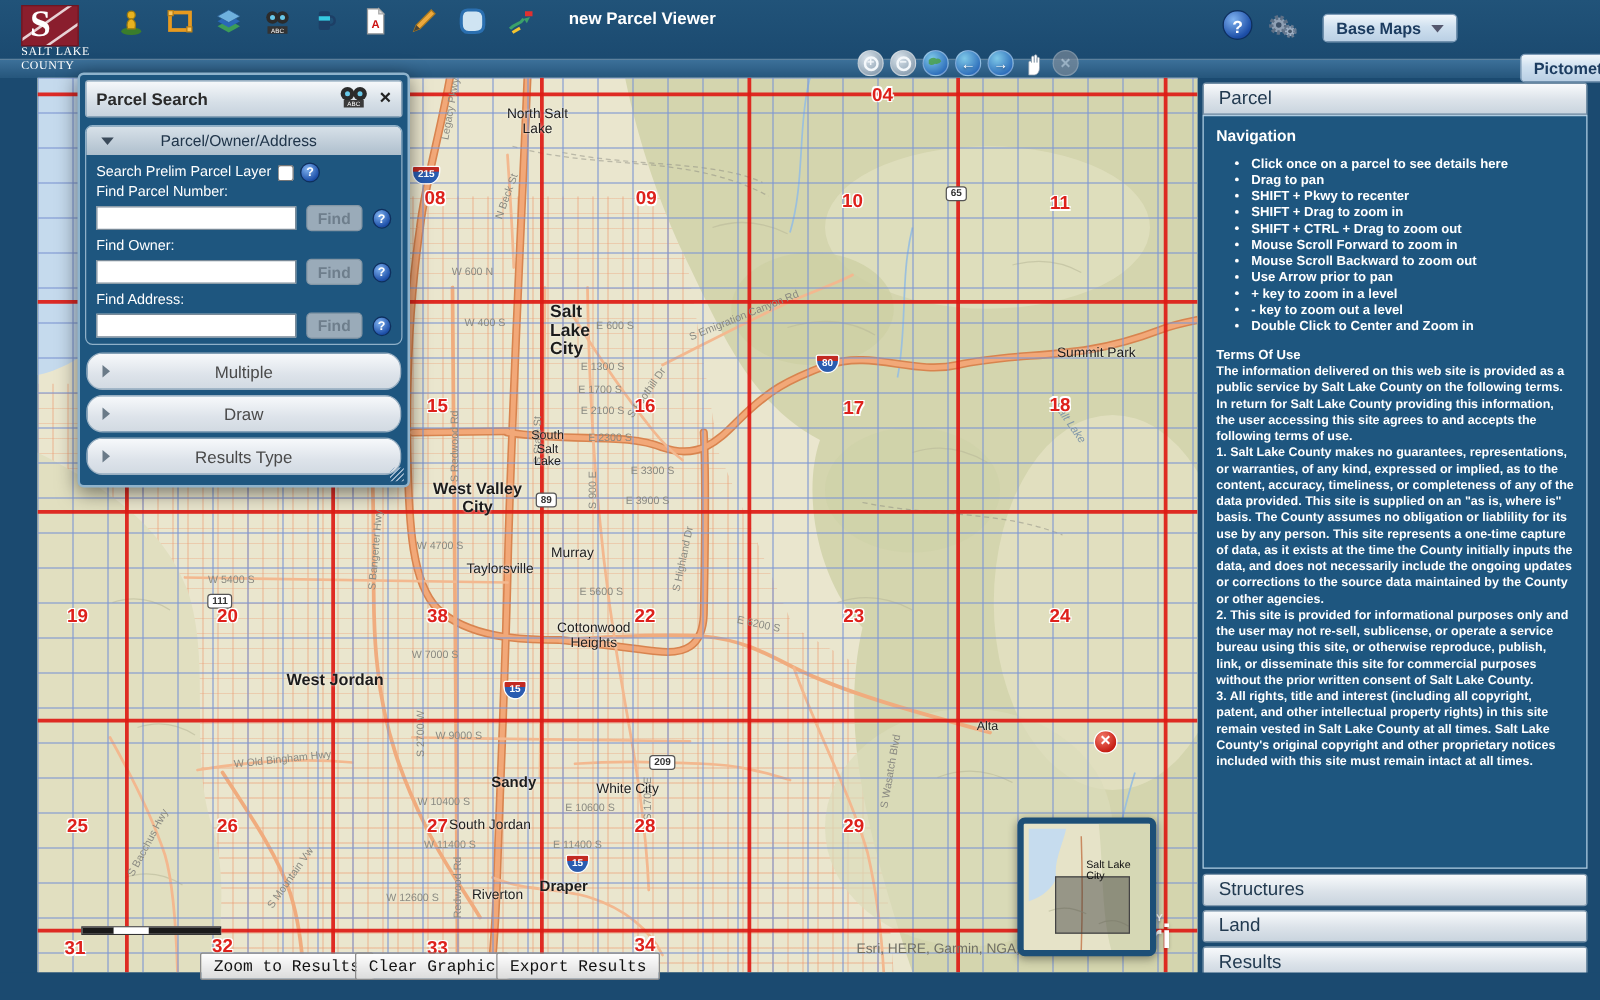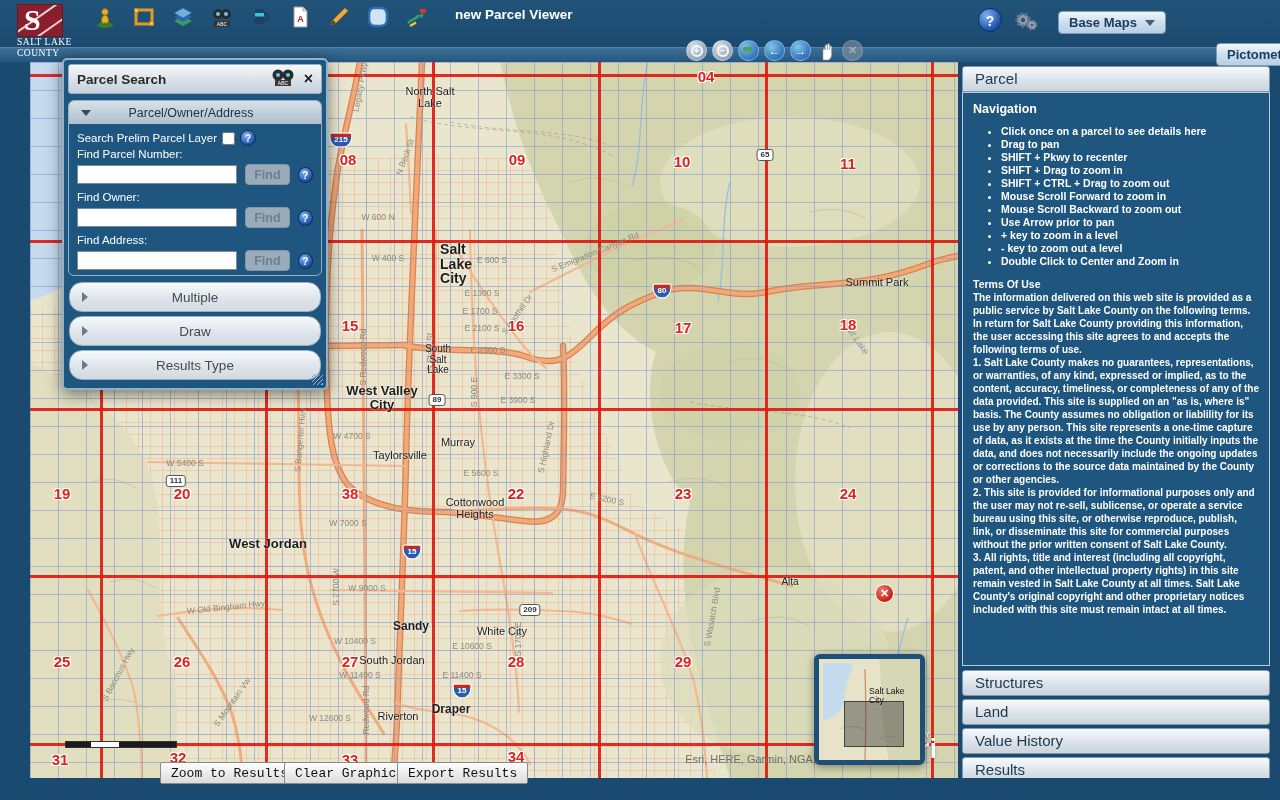--- a/index.html
+++ b/index.html
@@ -534,16 +534,15 @@
     <div class="terms-p">The information delivered on this web site is provided as a public service by Salt Lake County on the following terms. In return for Salt Lake County providing this information, the user accessing this site agrees to and accepts the following terms of use.</div>
         <div class="terms-p">1. Salt Lake County makes no guarantees, representations, or warranties, of any kind, expressed or implied, as to the content, accuracy, timeliness, or completeness of any of the data provided. This site is supplied on an "as is, where is" basis. The County assumes no obligation or liablility for its use by any person. This site represents a one-time capture of data, as it exists at the time the County initially inputs the data, and does not necessarily include the ongoing updates or corrections to the source data maintained by the County or other agencies.</div>
         <div class="terms-p">2. This site is provided for informational purposes only and the user may not re-sell, sublicense, or operate a service bureau using this site, or otherwise reproduce, publish, link, or disseminate this site for commercial purposes without the prior written consent of Salt Lake County.</div>
         <div class="terms-p">3. All rights, title and interest (including all copyright, patent, and other intellectual property rights) in this site remain vested in Salt Lake County at all times. Salt Lake County's original copyright and other proprietary notices included with this site must remain intact at all times.</div>
       </div>
   </div>
   <div>
 
   <div class="acc-bar">Structures</div>
       <div class="acc-bar">Land</div>
-      <div class="acc-bar">Value History</div>
       <div class="acc-bar">Results</div>
     </div>
 </div>
 
 </body></html>

